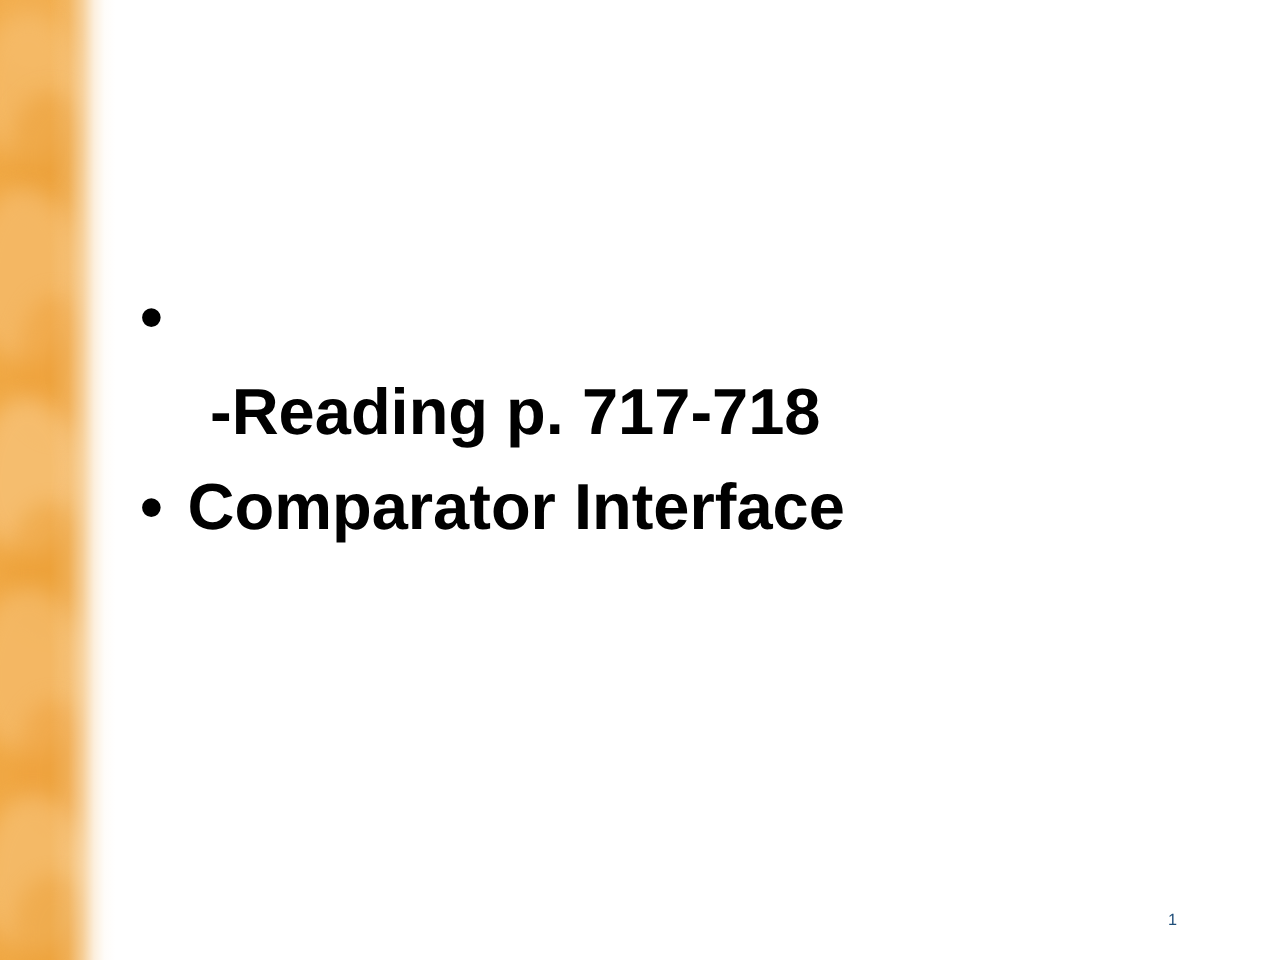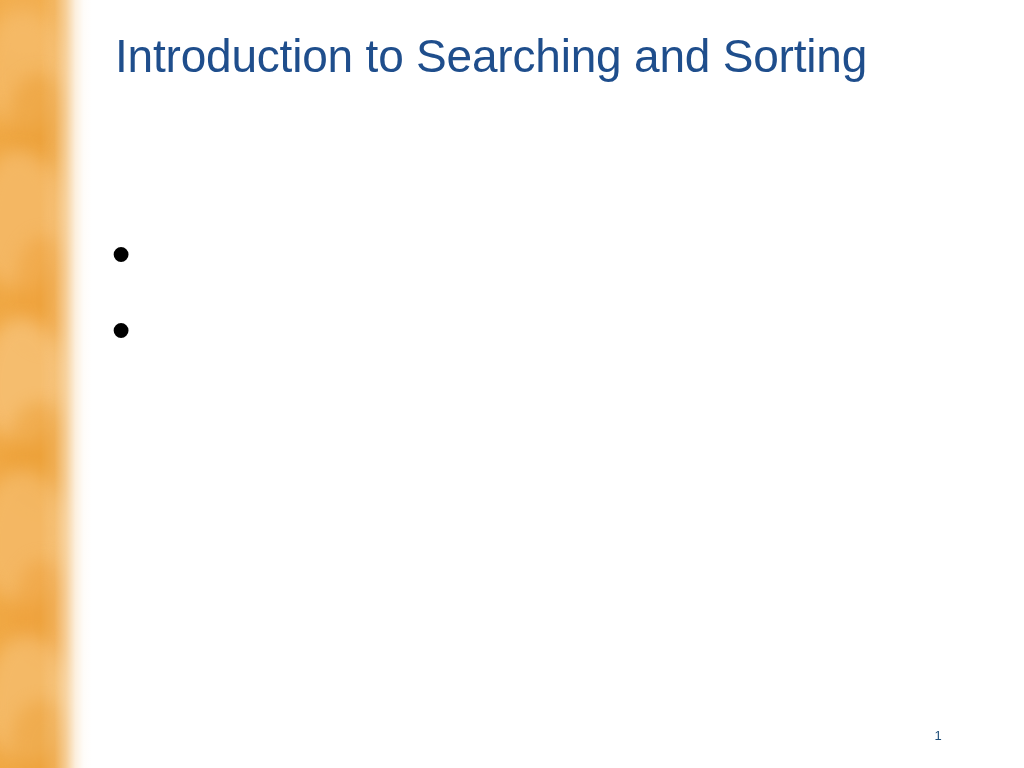--- a/index.html
+++ b/index.html
@@ -139,30 +139,33 @@
     <div class="patch p4"></div>
     <div class="patch p5"></div>
     <div class="patch p6"></div>
     <div class="patch p7"></div>
     <div class="patch p8"></div>
     <div class="patch p9"></div>
     <div class="patch p10"></div>
   </div>
   <div id="left-band-fade"></div>
 
-  <div id="title">Introduction to Searching and Sorting</div>
 
   <div id="body">
 
     <div class="body-line">
       <span class="bullet-mark">•</span>
     </div>
 
+    <div class="body-line sub">
+      <span class="body-text">-Reading p. 717-718</span>
+    </div>
 
     <div class="body-line">
       <span class="bullet-mark">•</span>
+      <span class="body-text">Comparator Interface</span>
     </div>
 
   </div>
 
   <div id="page-number">1</div>
 
 </div>
 
 </body></html>

